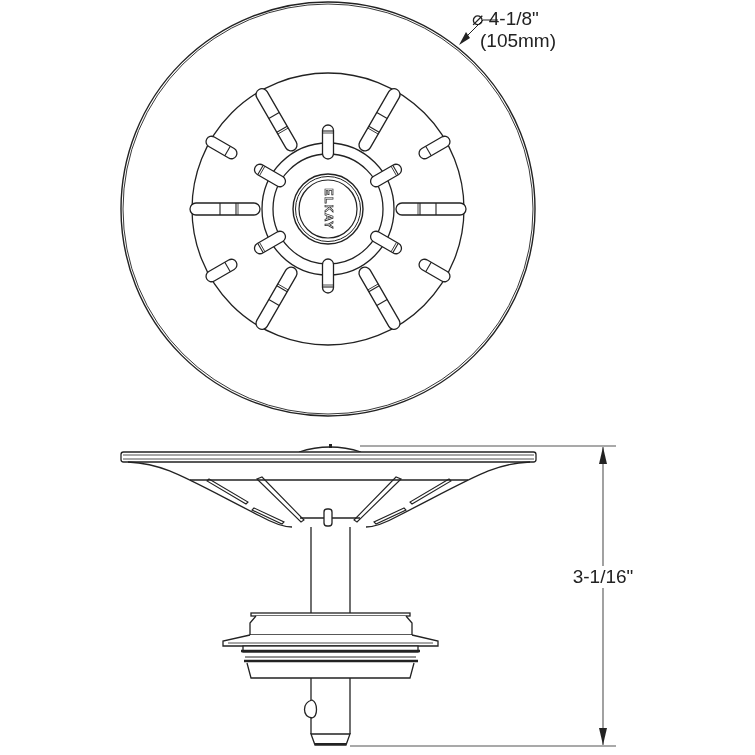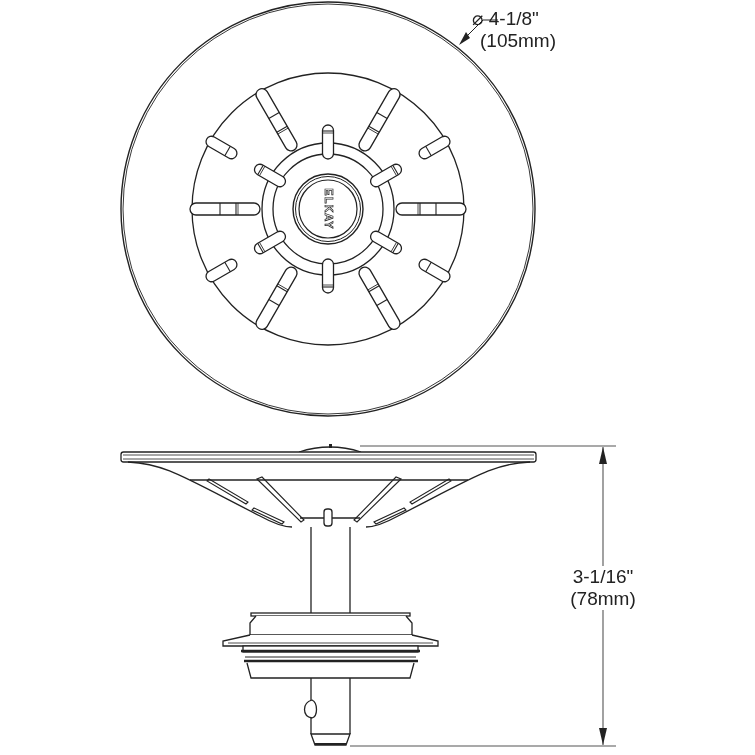--- a/index.html
+++ b/index.html
@@ -139,14 +139,13 @@
 </svg>
 
 <div id="dia-label" class="dim-label">
   <span>⌀</span>
   <span>4-1/8"</span>
   <span class="mm">(105mm)</span>
 </div>
 
 <div id="height-label" class="dim-label">
   <div>3-1/16"</div>
-  <div>(78mm)</div>
 </div>
 
 </body></html>

